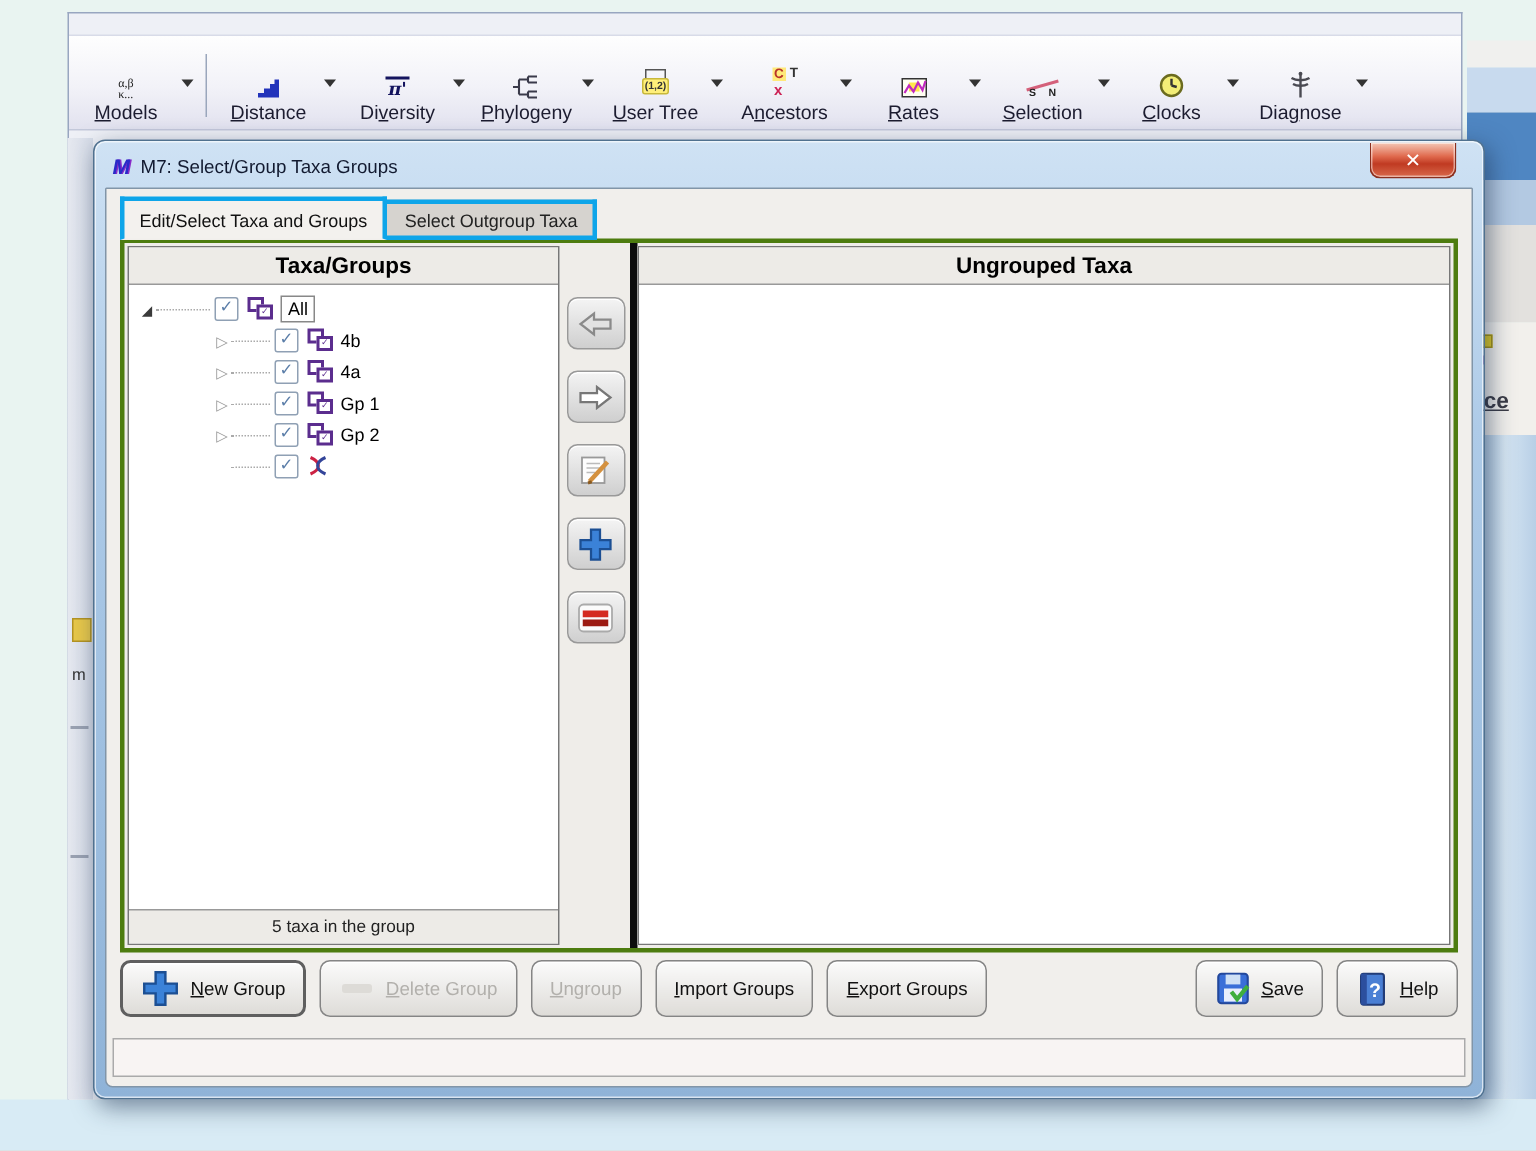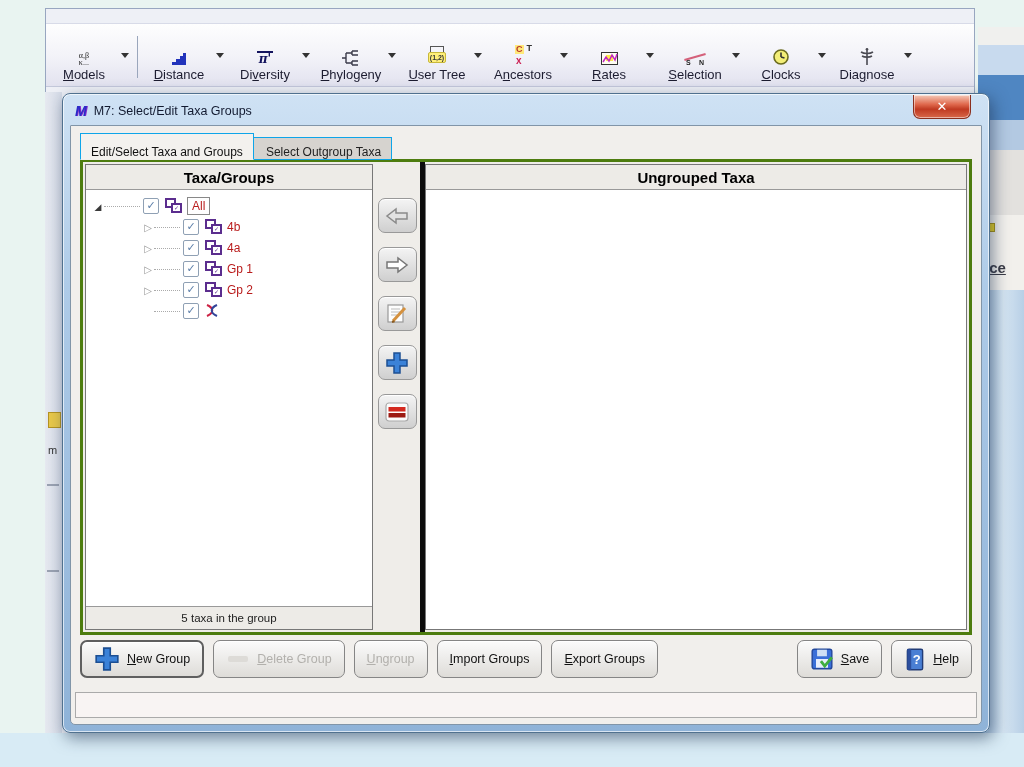--- a/index.html
+++ b/index.html
@@ -68,30 +68,30 @@
   .mega-icon{font-weight:900;font-style:italic;font-size:14px;color:#2a2ac8;text-shadow:1px 0 #8a2ac8;line-height:14px;}
   .close-btn{position:absolute;top:1px;right:18px;width:56px;height:23px;cursor:default;
              border:1px solid #8a2f1e;border-top:none;border-radius:0 0 7px 7px;
              background:linear-gradient(#f4c9b8,#e06a4e 40%,#c03a22 62%,#d8684a);
              color:#fff;font-weight:bold;font-size:13px;display:flex;align-items:center;justify-content:center;
              box-shadow:inset 0 0 0 1px rgba(255,255,255,.5);}
   .client{position:absolute;left:7px;right:7px;top:31px;bottom:7px;background:#f1efec;
           border:1px solid #8195a8;border-radius:1px 1px 5px 5px;}
   
   .tabs{position:absolute;left:9px;top:8px;height:26px;display:flex;align-items:flex-end;z-index:3;}
-  .tab{border:1px solid #0ea5e9;padding:0 10px;font-size:12px;display:flex;align-items:flex-end;color:#111;cursor:default;}
+  .tab{border:3px solid #0ea5e9;padding:0 10px;font-size:12px;display:flex;align-items:center;color:#111;cursor:default;}
   .tab.active{background:#f3f1ee;height:25px;position:relative;z-index:2;border-bottom:1px solid #f1efec;}
   .tab.inactive{background:#d6d3cf;height:21px;border-left:none;color:#222;padding-left:12px;}
   
   .content{position:absolute;left:9px;right:9px;top:33px;height:470px;border:3px solid #4d7c0f;background:#efede9;}
   .left-panel{position:absolute;left:2px;top:2px;bottom:2px;width:288px;border:1px solid #777;background:#fff;box-sizing:border-box;}
   .panel-header{height:24px;background:#edebe7;border-bottom:1px solid #999;display:flex;align-items:center;
                 justify-content:center;font-weight:bold;font-size:15px;color:#000;}
   .tree{position:absolute;left:0;right:0;top:25px;bottom:23px;background:#fff;padding-top:5px;overflow:hidden;}
-  .trow{display:flex;align-items:center;height:21px;font-size:12px;color:#b91c1c;}
+  .trow{display:flex;align-items:center;height:21px;font-size:12px;color:#000000;}
   .twisty{width:12px;text-align:center;flex:none;}
   .twisty.expanded::before{content:"◢";font-size:9px;color:#3a3a3a;}
   .twisty.collapsed::before{content:"▷";font-size:10px;color:#999;}
   .indent-root{width:6px;flex:none;} .indent-child{width:56px;flex:none;}
   .dots{border-bottom:1px dotted #aaa;height:1px;flex:none;}
   .dots.root{width:36px;} .dots.child{width:26px;}
   .cbx{width:14px;height:14px;background:#fff;border:1px solid #8fa0b4;border-radius:2px;flex:none;
        margin:0 5px 0 3px;display:flex;align-items:center;justify-content:center;}
   .cbx::before{content:"✓";font-size:11px;color:#5a7da8;line-height:11px;}
   .gicon{position:relative;width:18px;height:15px;flex:none;margin-right:5px;}
@@ -278,21 +278,21 @@
       <span class="dot1"></span>
       <span class="dot2"></span>
       <span class="nce">nce</span>
     </div>
     <div class="rs-seg rs-8"></div>
   </div>
 
   <div class="dialog">
     <div class="titlebar">
       <span class="mega-icon">M</span>
-      <span>M7: Select/Edit Taxa Groups</span>
+      <span>M7: Select/Group Taxa Groups</span>
     </div>
     <div class="close-btn">
       <span>✕</span>
     </div>
 
     <div class="client">
 
       <div class="tabs">
         <div class="tab active">
           <span>Edit/Select Taxa and Groups</span>

